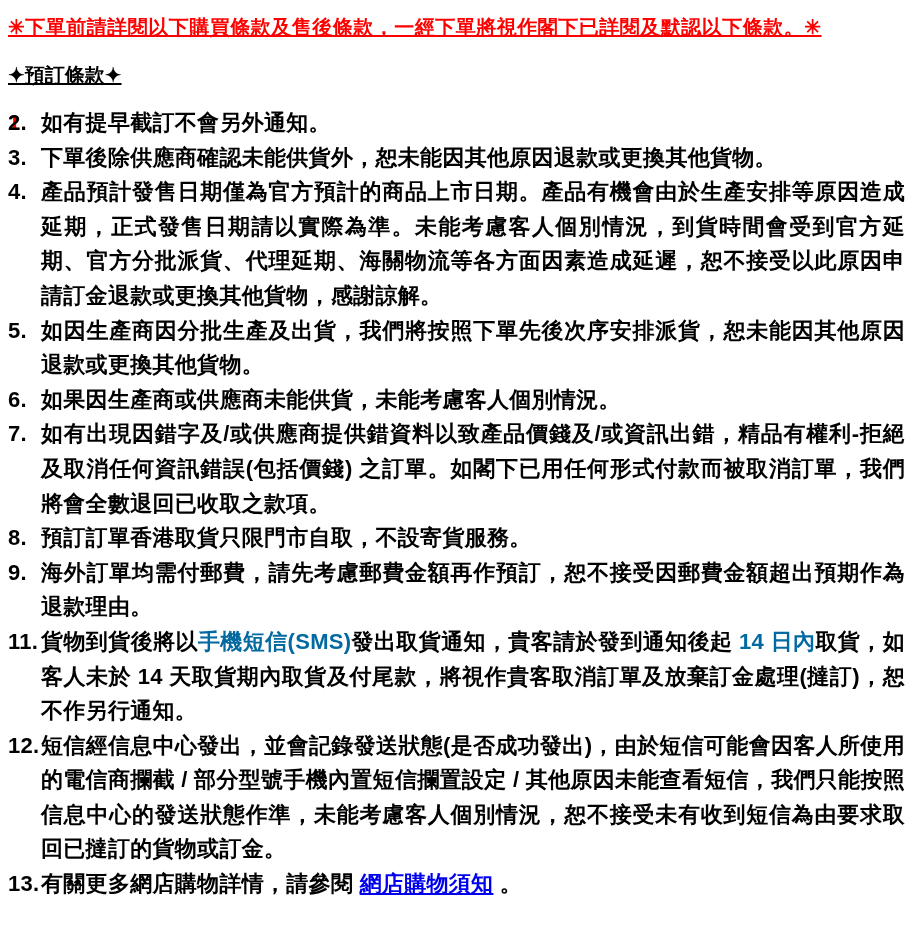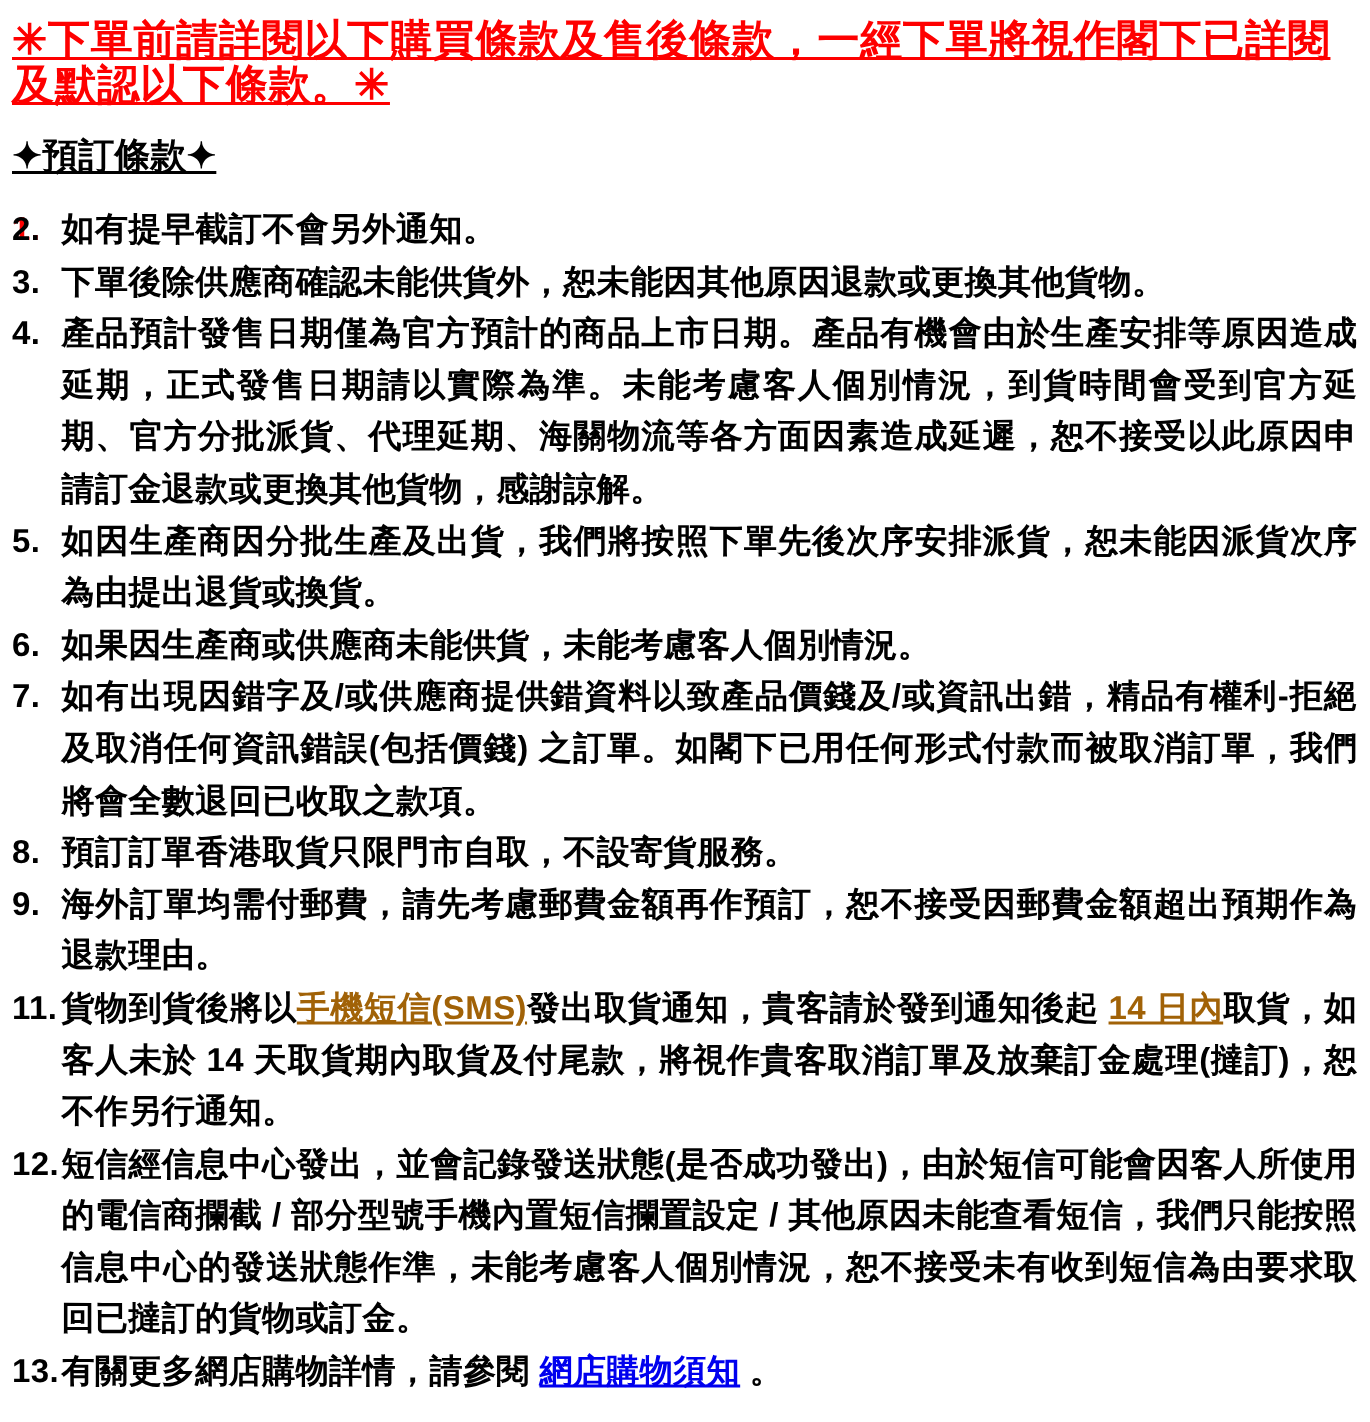--- a/index.html
+++ b/index.html
@@ -15,29 +15,29 @@
     font-weight: 700;
     color: #000000;
   }
   .page {
     padding: 12px 8px 0 8px;
     box-sizing: border-box;
     width: 913px;
   }
   .notice {
     color: #fe0000;
-    font-size: 28px;
+    font-size: 20px;
     line-height: 30px;
     text-decoration: underline;
     margin: 0 0 18px 0;
     letter-spacing: 0.5px;
   }
   .section-heading {
     color: #000000;
-    font-size: 24px;
+    font-size: 20px;
     line-height: 30px;
     text-decoration: underline;
     margin: 0 0 16px 0;
   }
   .terms-list {
     margin: 0;
     padding: 0;
   }
   .term {
     position: relative;
@@ -48,41 +48,40 @@
     letter-spacing: 0.3px;
   }
   .term .num {
     position: absolute;
     left: 0;
     top: 0;
   }
   .term.red { color: #fe0000; }
   .seg.normal { color: inherit; }
   .seg.red-underline {
-    color: #a16207;
-    text-decoration: underline;
+    color: #0369a1;
   }
   .seg.link {
     color: #0000ee;
     text-decoration: underline;
     cursor: pointer;
   }
 </style>
 </head>
 <body>
 
 <div class="page">
   <div class="notice">✳下單前請詳閱以下購買條款及售後條款，一經下單將視作閣下已詳閱及默認以下條款。✳</div>
   <div class="section-heading">✦預訂條款✦</div>
   <div class="terms-list">
       <div class="term red"><span class="num">1.</span></div>
       <div class="term"><span class="num">2.</span><span class="seg normal">如有提早截訂不會另外通知。</span></div>
       <div class="term"><span class="num">3.</span><span class="seg normal">下單後除供應商確認未能供貨外，恕未能因其他原因退款或更換其他貨物。</span></div>
       <div class="term"><span class="num">4.</span><span class="seg normal">產品預計發售日期僅為官方預計的商品上市日期。產品有機會由於生產安排等原因造成延期，正式發售日期請以實際為準。未能考慮客人個別情況，到貨時間會受到官方延期、官方分批派貨、代理延期、海關物流等各方面因素造成延遲，恕不接受以此原因申請訂金退款或更換其他貨物，感謝諒解。</span></div>
-      <div class="term"><span class="num">5.</span><span class="seg normal">如因生產商因分批生產及出貨，我們將按照下單先後次序安排派貨，恕未能因派貨次序為由提出退貨或換貨。</span></div>
+      <div class="term"><span class="num">5.</span><span class="seg normal">如因生產商因分批生產及出貨，我們將按照下單先後次序安排派貨，恕未能因其他原因退款或更換其他貨物。</span></div>
       <div class="term"><span class="num">6.</span><span class="seg normal">如果因生產商或供應商未能供貨，未能考慮客人個別情況。</span></div>
       <div class="term"><span class="num">7.</span><span class="seg normal">如有出現因錯字及/或供應商提供錯資料以致產品價錢及/或資訊出錯，精品有權利-拒絕及取消任何資訊錯誤(包括價錢) 之訂單。如閣下已用任何形式付款而被取消訂單，我們將會全數退回已收取之款項。</span></div>
       <div class="term"><span class="num">8.</span><span class="seg normal">預訂訂單香港取貨只限門市自取，不設寄貨服務。</span></div>
       <div class="term"><span class="num">9.</span><span class="seg normal">海外訂單均需付郵費，請先考慮郵費金額再作預訂，恕不接受因郵費金額超出預期作為退款理由。</span></div>
       <div class="term"><span class="num">11.</span><span class="seg normal">貨物到貨後將以</span><span class="seg red-underline">手機短信(SMS)</span><span class="seg normal">發出取貨通知，貴客請於發到通知後起 </span><span class="seg red-underline">14 日內</span><span class="seg normal">取貨，如客人未於 14 天取貨期內取貨及付尾款，將視作貴客取消訂單及放棄訂金處理(撻訂)，恕不作另行通知。</span></div>
       <div class="term"><span class="num">12.</span><span class="seg normal">短信經信息中心發出，並會記錄發送狀態(是否成功發出)，由於短信可能會因客人所使用的電信商攔截 / 部分型號手機內置短信攔置設定 / 其他原因未能查看短信，我們只能按照信息中心的發送狀態作準，未能考慮客人個別情況，恕不接受未有收到短信為由要求取回已撻訂的貨物或訂金。</span></div>
       <div class="term"><span class="num">13.</span><span class="seg normal">有關更多網店購物詳情，請參閱 </span><a class="seg link">網店購物須知</a><span class="seg normal"> 。</span></div>
     </div>
 </div>
 

